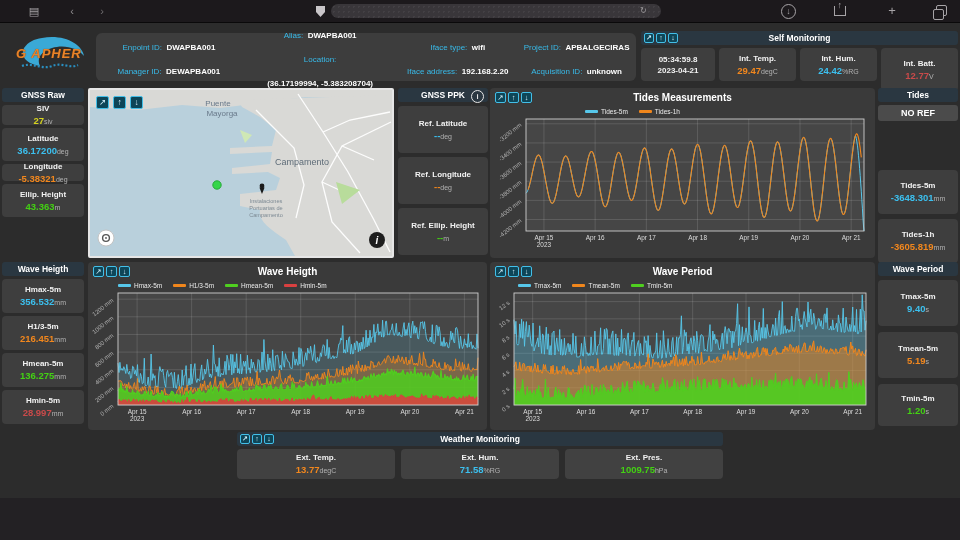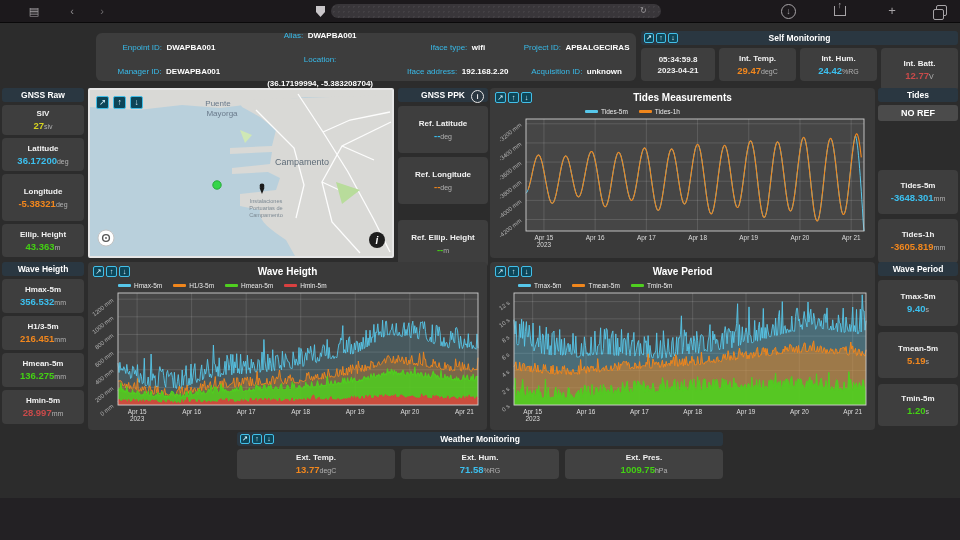--- a/index.html
+++ b/index.html
@@ -87,20 +87,27 @@
     <div class="urlpill"></div>
     <div class="pill-ico" style="left:640px">↻</div>
     <div class="dl-ico">↓</div>
     <div class="share-ico">
         <i>↑</i>
       </div>
     <div class="cbtn" style="left:884px;font-size:13px">+</div>
     <div class="tabs-ico"></div>
   </div>
 
+  <div class="logo">
+    <svg class="logo-wave" viewBox="0 0 74 38">
+      <path d="M30,2 C52,-2 70,8 72,20 C66,12 52,8 40,12 C30,15 24,22 28,30 C14,28 8,20 12,12 C16,6 22,3 30,2 Z" fill="#3aa9d6"></path>
+      <path d="M10,30 C20,26 30,34 40,30 C50,26 58,33 66,29" fill="none" stroke="#2a8fc0" stroke-width="2.2" stroke-dasharray="2 2"></path>
+    </svg>
+    <div class="logo-text">G APHER</div>
+  </div>
 
   <div class="infopanel">
     <div class="igroup" style="width:27%">
       <div class="irow"><span class="il">Enpoint ID:</span> <span class="iv">DWAPBA001</span></div>
       <div class="irow"><span class="il">Manager ID:</span> <span class="iv">DEWAPBA001</span></div>
     </div>
     <div class="igroup" style="width:29%">
       <div class="irow"><span class="il">Alias:</span> <span class="iv">DWAPBA001</span></div>
       <div class="irow"><span class="il">Location:</span></div>
       <div class="irow"><span class="iv">(36.17199994, -5.383208704)</span></div>
@@ -139,29 +146,29 @@
       </div>
       <div class="card" style="width:77px;height:43px">
         <div class="clabel">Int. Batt.</div>
         <div class="cval"><span style="color: rgb(201, 74, 74);">12.77</span><span class="cunit">V</span></div>
       </div>
     </div>
   </div>
 
   <div class="sidecol" style="left:2px;top:88px">
     <div class="hdrbar">GNSS Raw</div>
-    <div class="card" style="height:30px">
+    <div class="card" style="height:20px">
       <div class="clabel">SIV</div>
       <div class="cval"><span style="color: rgb(214, 211, 31);">27</span><span class="cunit">siv</span></div>
     </div>
     <div class="card" style="height:33px">
       <div class="clabel">Latitude</div>
       <div class="cval"><span style="color: rgb(60, 192, 239);">36.17200</span><span class="cunit">deg</span></div>
     </div>
-    <div class="card" style="height:47px">
+    <div class="card" style="height:17px">
       <div class="clabel">Longitude</div>
       <div class="cval"><span style="color: rgb(242, 135, 29);">-5.38321</span><span class="cunit">deg</span></div>
     </div>
     <div class="card" style="height:33px">
       <div class="clabel">Ellip. Height</div>
       <div class="cval"><span style="color: rgb(67, 209, 19);">43.363</span><span class="cunit">m</span></div>
     </div>
   </div>
 
   <div class="mappanel">
@@ -211,21 +218,21 @@
       <div class="info-circ">i</div>
     </div>
     <div class="card" style="height:47px;margin-top:4px">
       <div class="clabel">Ref. Latitude</div>
       <div class="cval"><span style="color: rgb(60, 192, 239);">--</span><span class="cunit">deg</span></div>
     </div>
     <div class="card" style="height:47px;margin-top:4px">
       <div class="clabel">Ref. Longitude</div>
       <div class="cval"><span style="color: rgb(242, 135, 29);">--</span><span class="cunit">deg</span></div>
     </div>
-    <div class="card" style="height:47px;margin-top:16px">
+    <div class="card" style="height:47px;margin-top:4px">
       <div class="clabel">Ref. Ellip. Height</div>
       <div class="cval"><span style="color: rgb(67, 209, 19);">--</span><span class="cunit">m</span></div>
     </div>
   </div>
 
   <div class="chart-panel" style="left:490px;top:88px;width:385px;height:170px">
     <div class="panel-btns btnrow">
       <div class="icon-btn"><span>↗</span></div>
       <div class="icon-btn"><span>↑</span></div>
       <div class="icon-btn"><span>↓</span></div>

